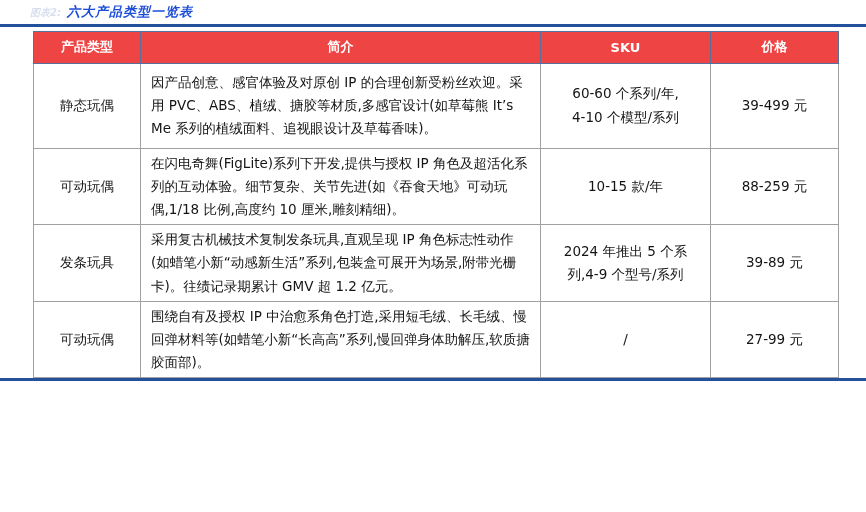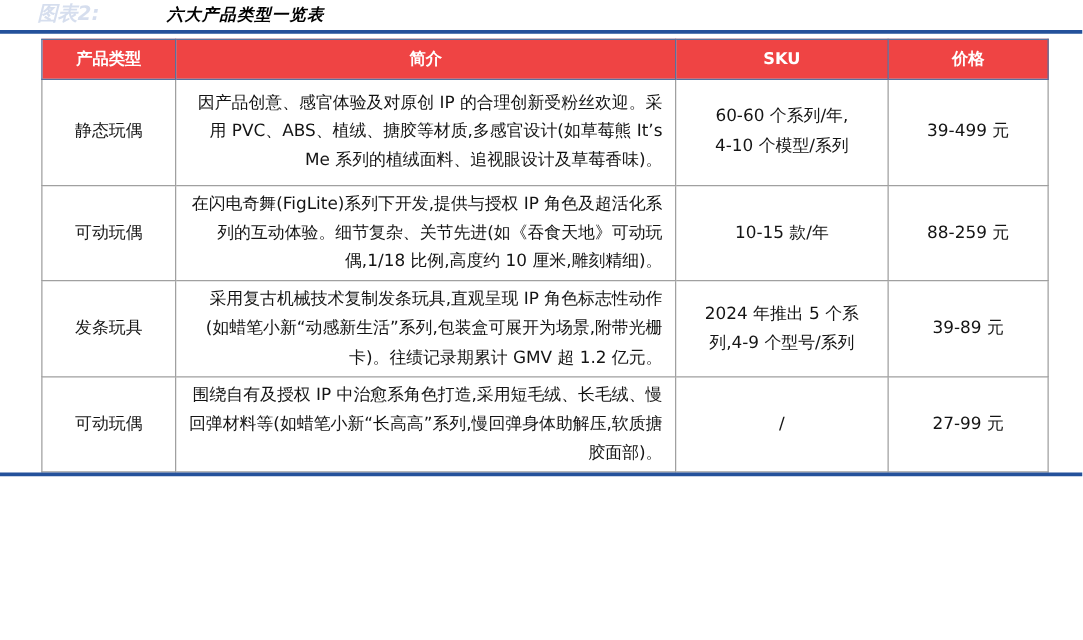--- a/index.html
+++ b/index.html
@@ -8,27 +8,26 @@
     font-family:"DejaVu Sans","Liberation Sans",sans-serif;
     -webkit-font-smoothing:antialiased;
   }
   .page{position:relative;width:866px;height:512px;background:#fff;}
 
   
   .title-bar{
     padding:2px 0 0 30px;height:20px;line-height:18px;white-space:nowrap;
   }
   .fig-label{
-    font-size:16px;font-style:italic;font-weight:bold;color:#4a6fb5;opacity:.22;
+    font-size:10px;font-style:italic;font-weight:bold;color:#4a6fb5;opacity:.22;
     margin-right:6px;
   }
   .fig-title{
-    font-size:13px;font-style:italic;font-weight:bold;color:#000000;
+    font-size:13px;font-style:italic;font-weight:bold;color:#1d4ed8;
     letter-spacing:1px;
-    margin-left:48px;
   }
   .title-rule{height:2.5px;background:#24519b;width:866px;margin-top:2px;}
 
   
   table.product-table{
     border-collapse:collapse;table-layout:fixed;
     margin:4px 0 0 33px;width:805px;
     border:1px solid #8f8f8f;
   }
   col.c-type{width:107px;}
@@ -38,21 +37,21 @@
   th{
     background:#ef4444;color:#ffffff;font-weight:bold;font-size:13px;
     height:27px;padding:2px 4px;border:1px solid #56719e;text-align:center;
   }
   td{
     border:1px solid #a0a0a0;font-size:13.5px;color:#141414;
     vertical-align:middle;text-align:center;padding:3px 10px;
     line-height:1.72;
   }
   .td-type,.td-sku{white-space:pre-line;}
-  .td-desc{text-align:right;}
+  .td-desc{text-align:left;}
   tr.r0{height:85px;} tr.r1{height:72px;} tr.r2{height:76px;}
   tr.r3{height:77px;} tr.r4{height:67px;} tr.r5{height:46px;}
 
   
   .bottom-rule{height:3px;background:#24519b;width:866px;margin-top:0px;}
 </style>
 </head>
 <body>
 
 <div class="page">

